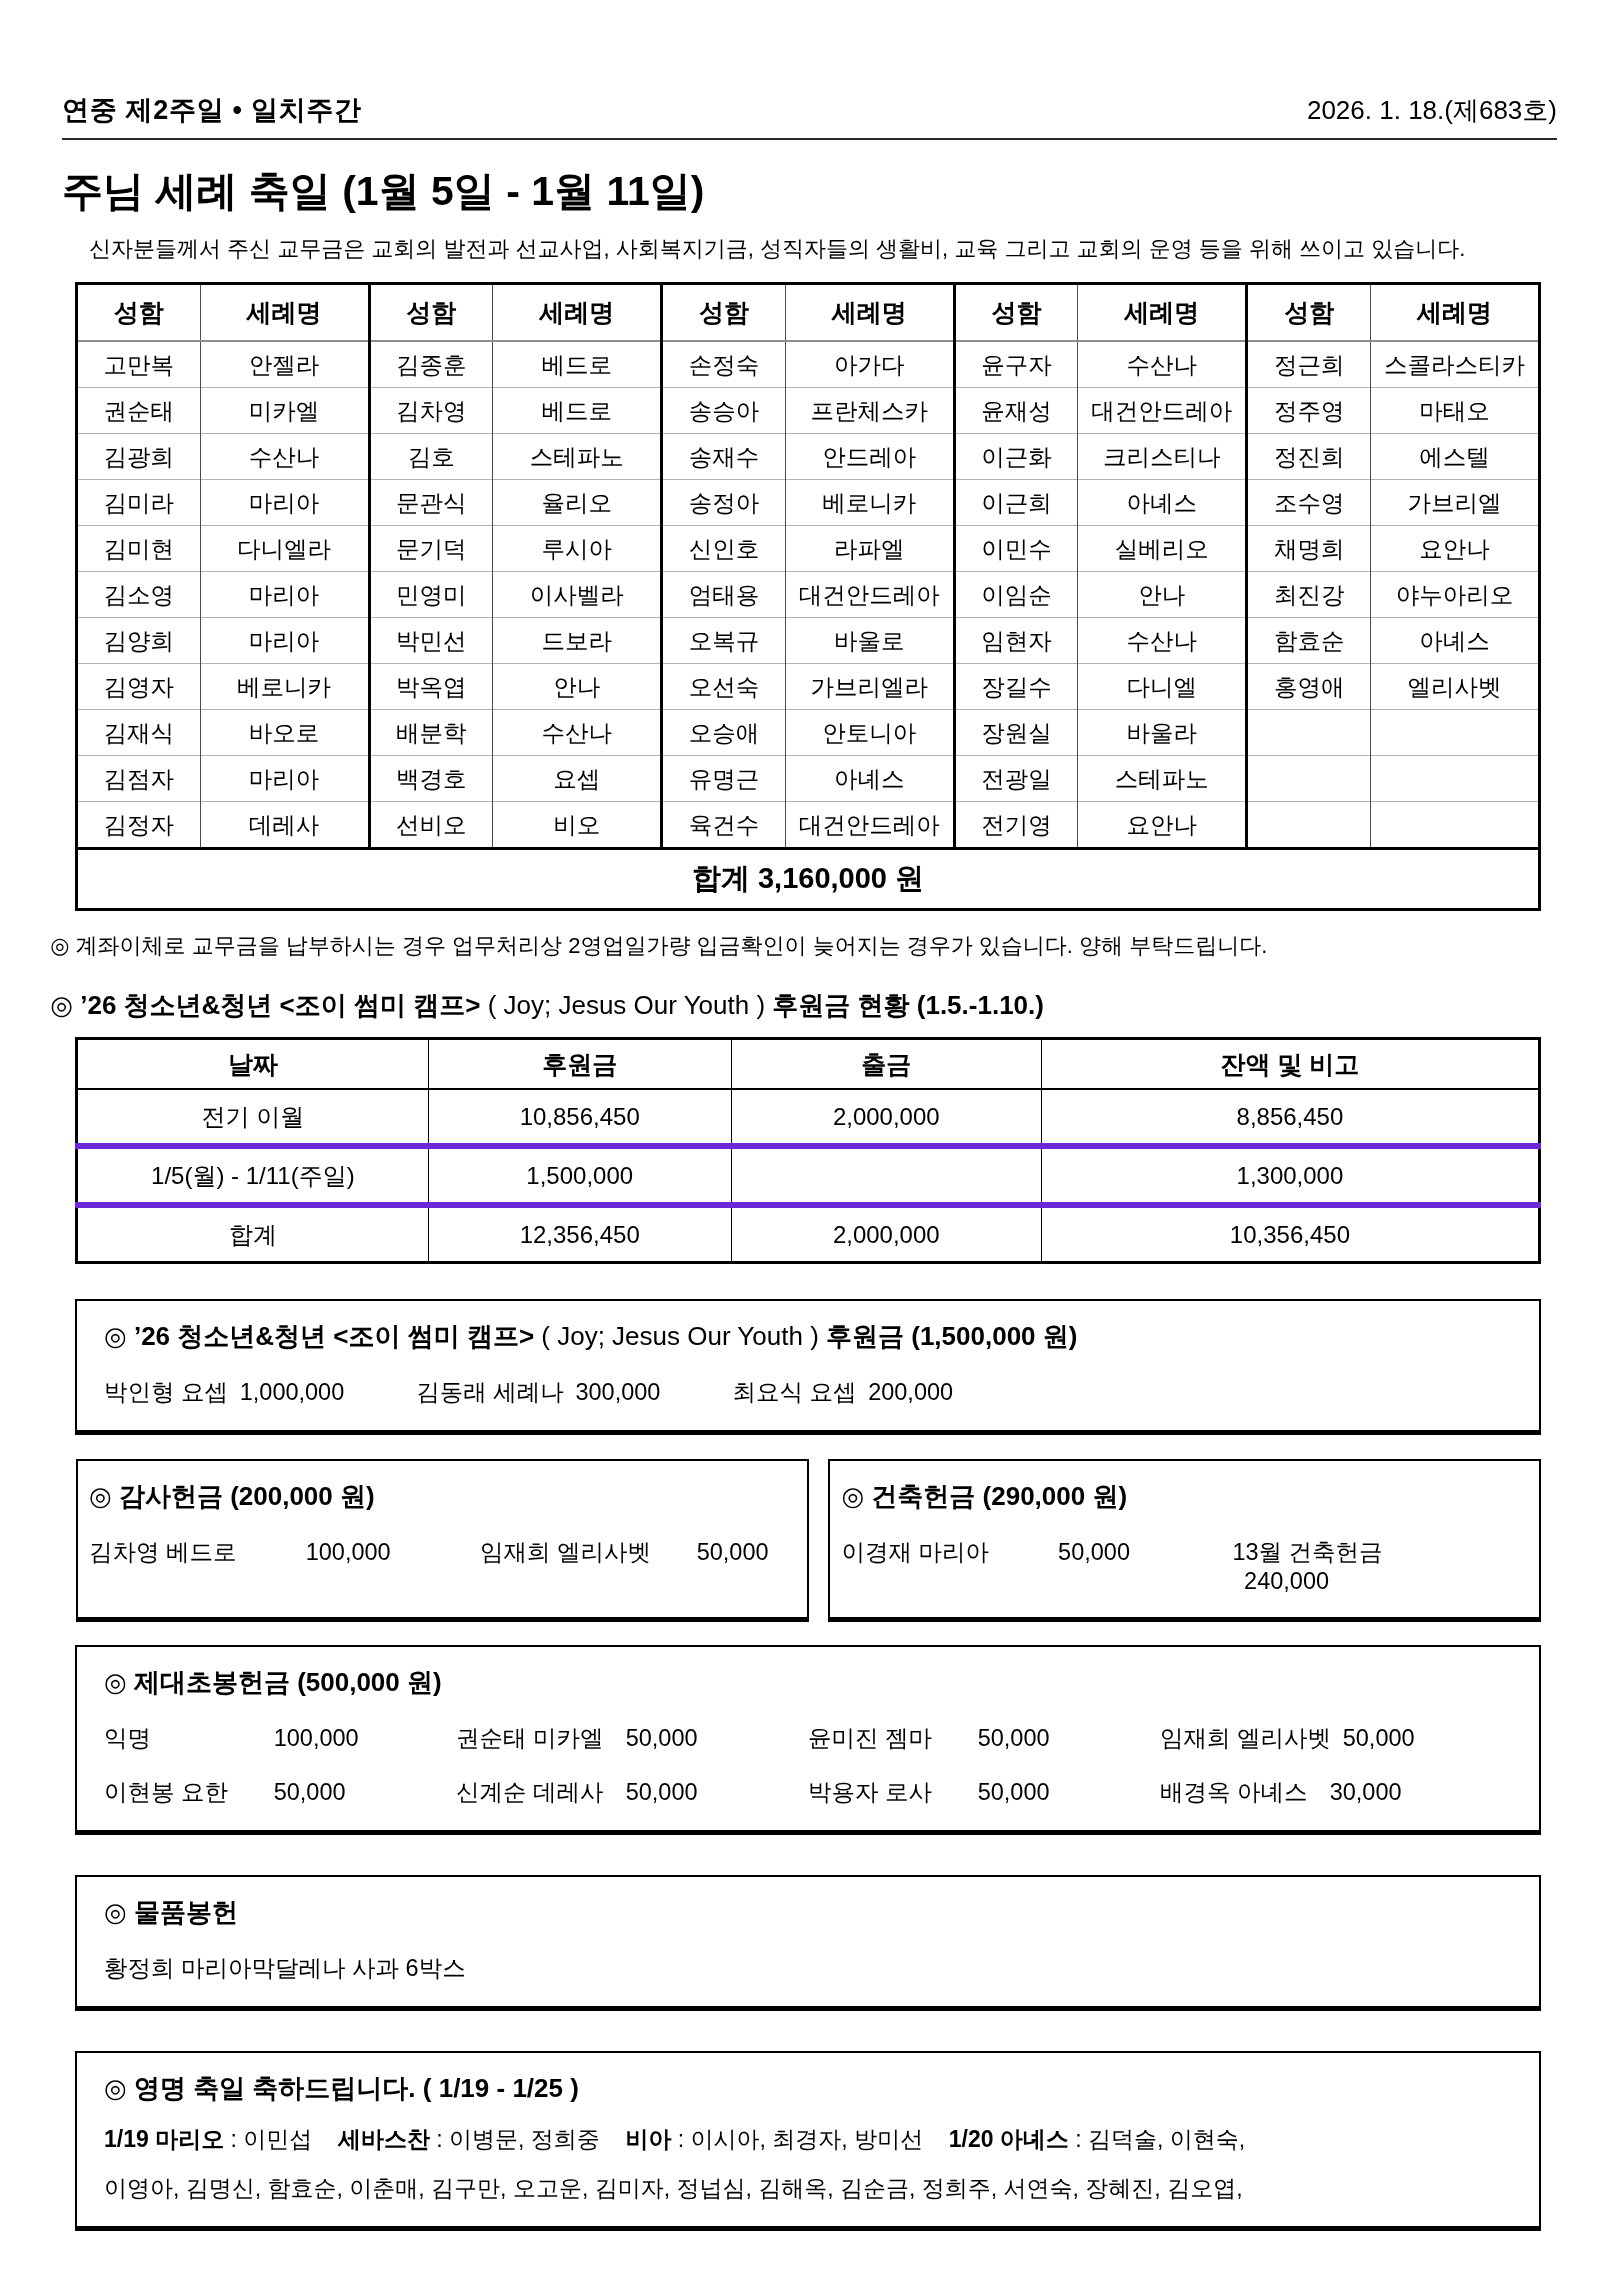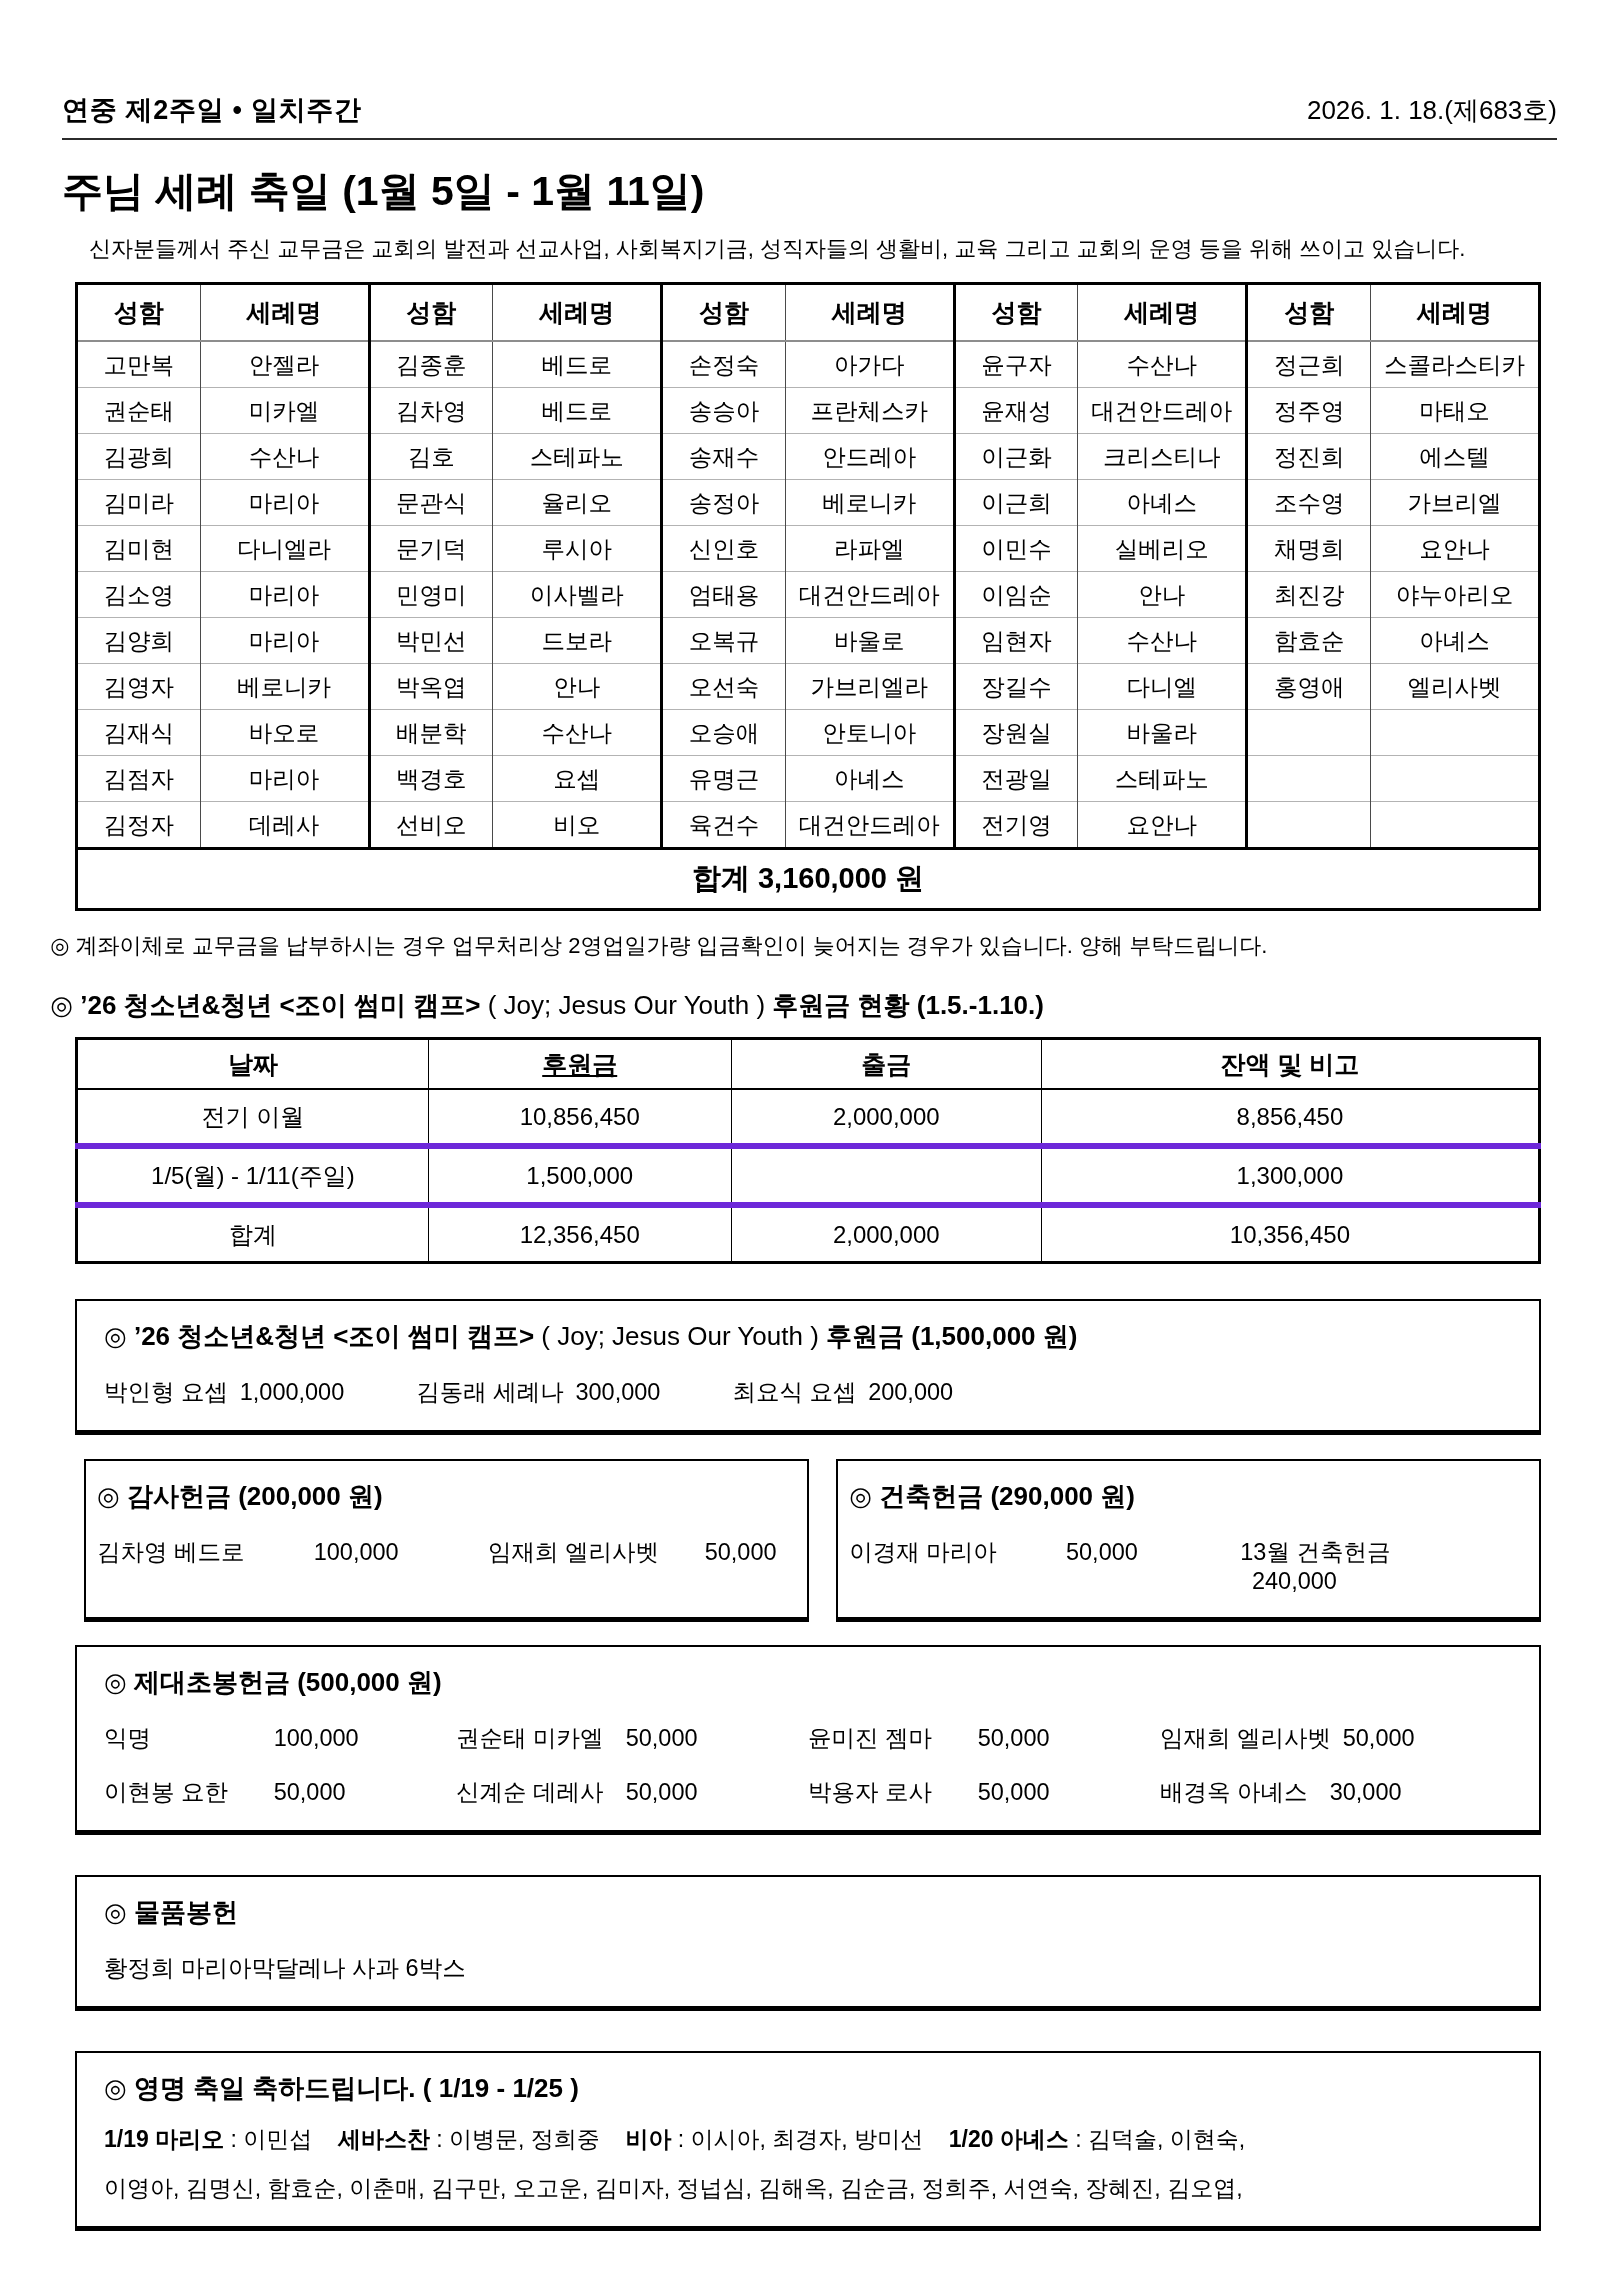--- a/index.html
+++ b/index.html
@@ -34,39 +34,39 @@
   .sec-heading{margin-top:27px;margin-left:-11.7px;font-size:26px;white-space:pre-wrap;}
   .seg{font-weight:400;}
   .seg.bold{font-weight:700;}
   
   .fund{margin-top:14.3px;margin-left:13px;width:1466px;table-layout:fixed;border:3.3px solid #000;}
   .fund th,.fund td{text-align:center;vertical-align:middle;border-left:1.3px solid #000;}
   .fund tr>*:first-child{border-left:none;}
   .fund th{height:46px;font-size:25px;font-weight:700;border-bottom:2.6px solid #000;}
   .fund td{height:51px;font-size:24px;}
   .fund th:nth-child(1){width:24%;}
-  .fund th:nth-child(2){width:20.7%;text-decoration:underline;}
+  .fund th:nth-child(2){width:20.7%;}
   .fund th:nth-child(3){width:21.2%;}
   .fund th:nth-child(4){width:34.1%;}
   .fund tbody tr+tr td{border-top:6px solid #6d28d9;}
   
   .box{border:2.6px solid #000;border-bottom-width:5.9px;margin-left:13px;width:1466px;
        box-sizing:border-box;padding:18px 27px 22px 27px;}
   .box-title{font-size:26px;font-weight:700;white-space:pre-wrap;}
   .e-row{margin-top:22px;font-size:23.5px;}
   .entry .nm{display:inline-block;}
   .entry .amt{margin-left:11.7px;text-align:center;}
   .g3{display:flex;gap:72px;}
   .g2{display:grid;grid-template-columns:391px 1fr;}
   .g2 .nm{min-width:205px;}
   .g4{display:grid;grid-template-columns:repeat(4,1fr);}
   .g4 .nm{min-width:158px;}
   .sponsor-box{margin-top:35px;}
   .two-col{display:flex;gap:18px;margin-top:23.5px;margin-left:13px;width:1466px;}
-  .two-col .box{margin-left:9px;width:auto;padding-left:11px;}
+  .two-col .box{margin-left:1px;width:auto;padding-left:11px;}
   .box-thanks{flex:1128;}
   .box-building{flex:1094;}
   .altar-box{margin-top:23.5px;}
   .goods-box{margin-top:40px;}
   .feast-box{margin-top:40px;}
   .seg-line{margin-top:18px;font-size:23px;white-space:pre-wrap;line-height:1.35;}
 </style>
 </head>
 <body>
 

